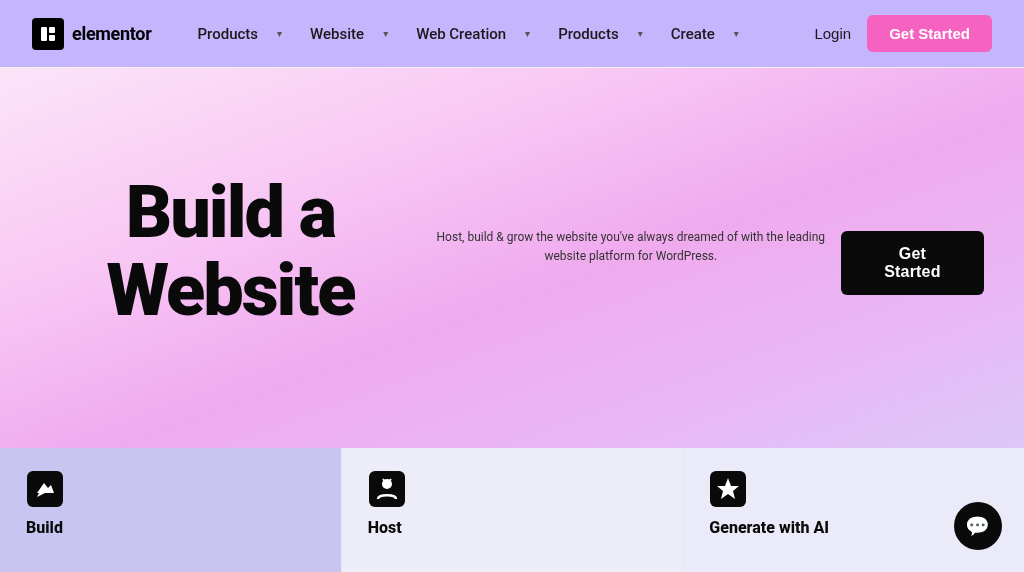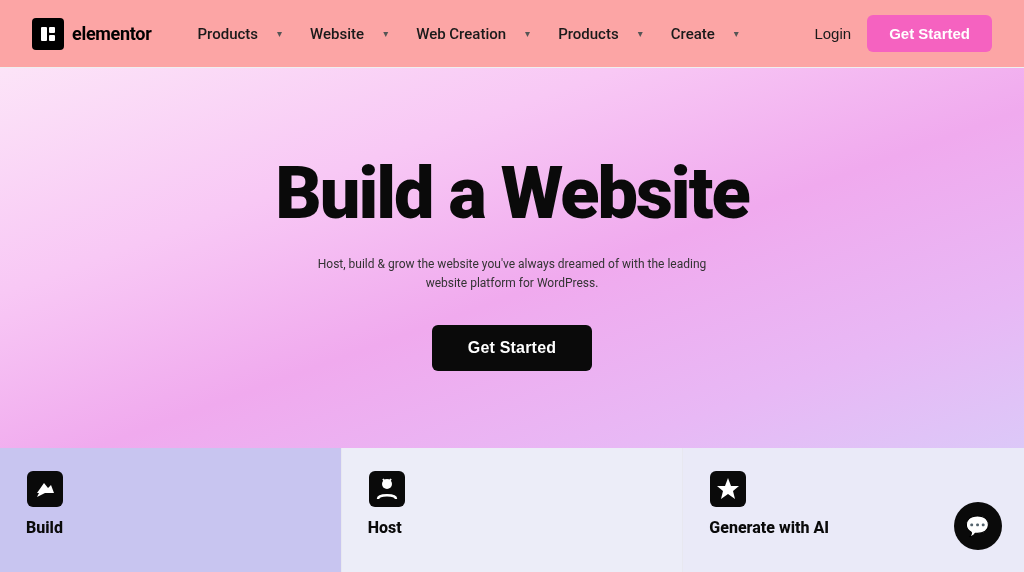--- a/index.html
+++ b/index.html
@@ -11,21 +11,21 @@
       overflow: hidden;
       background: #fff;
     }
 
     
     .navbar {
       display: flex;
       align-items: center;
       padding: 0 32px;
       height: 68px;
-      background: #fca5a5;
+      background: #c4b5fd;
       border-bottom: 1px solid #f0f0f0;
       position: relative;
       z-index: 10;
     }
 
     .logo-area {
       display: flex;
       align-items: center;
       gap: 8px;
       margin-right: 32px;
@@ -101,21 +101,21 @@
       font-size: 15px;
       font-weight: 600;
       cursor: pointer;
     }
 
     
     .hero {
       background: linear-gradient(160deg, #fce4f8 0%, #f8c8f5 30%, #f0aaee 55%, #e8b8f5 80%, #dcc8f8 100%);
       min-height: 380px;
       display: flex;
-      flex-direction: column;
+      flex-direction: row;
       align-items: center;
       justify-content: center;
       text-align: center;
       padding: 60px 40px 50px;
     }
 
     .hero-title {
       font-size: 72px;
       font-weight: 900;
       color: #0a0a0a;

